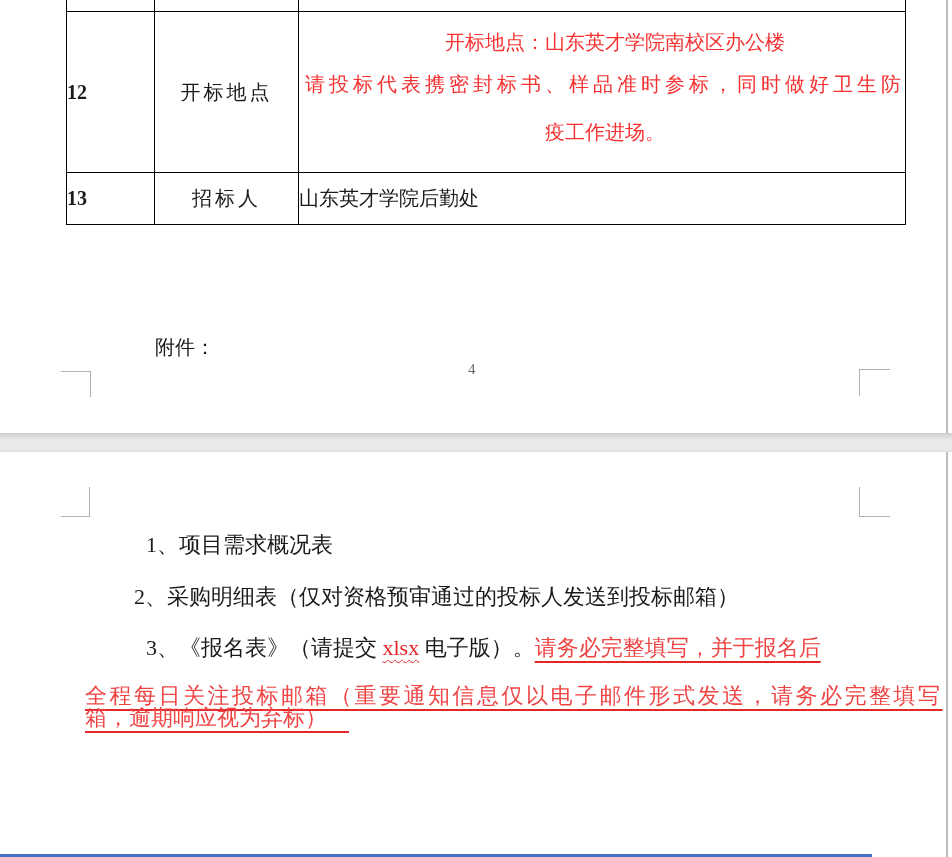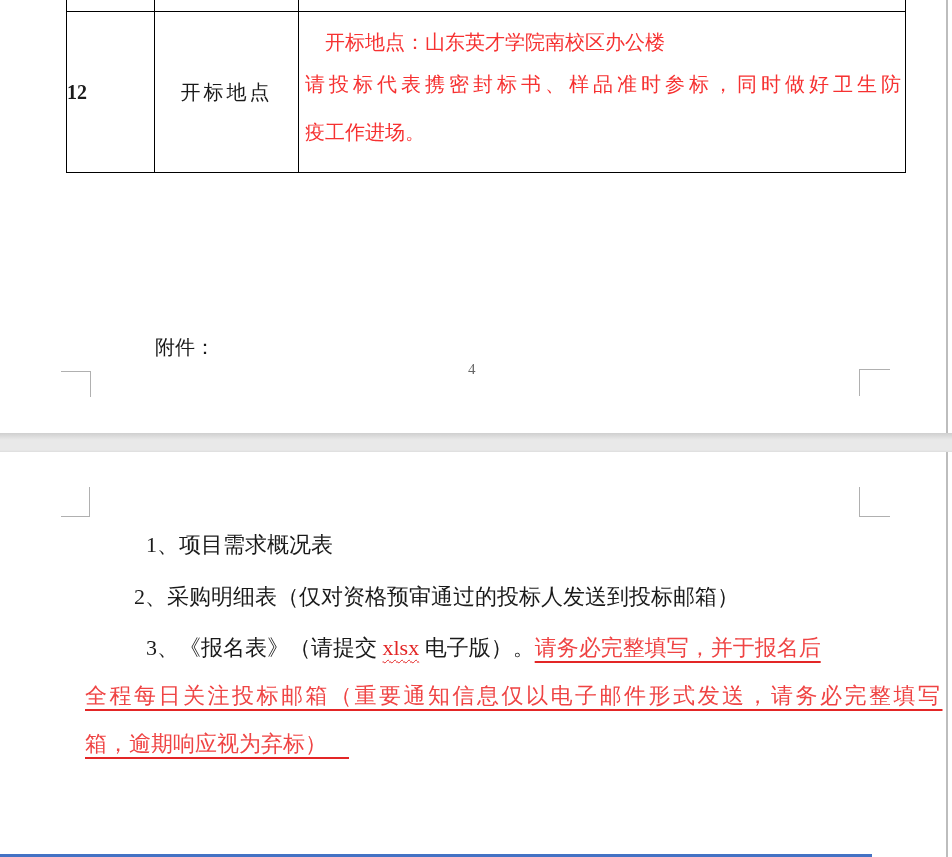--- a/index.html
+++ b/index.html
@@ -34,42 +34,42 @@
   table.tender tr.stub td{border-top:none;height:11px;}
   td.c1{width:87px;text-align:left;font-weight:bold;}
   td.c2{width:143px;text-align:center;letter-spacing:3px;margin-left:32px;}
   td.c3{width:591px;}
   tr.r12 td{height:160px;}
   tr.r13 td{height:51px;}
   tr.r14 td{height:50px;}
   tr.r12 td.c3{vertical-align:top;}
   .cell-red{color:#f63131;}
   .r12-content p{
-    margin:0;padding-left:6px;line-height:48px;font-size:20px;white-space:nowrap;
+    margin:0;padding-left:6px;line-height:48px;font-size:20px;white-space:nowrap;text-align:center;
   }
   .r12-content p.first{text-indent:20px;padding-top:12px;line-height:36px;}
   .r12-content p.justified{letter-spacing:4px;}
   .cell-pad{padding-left:12px;}
   
   .abs{position:absolute;white-space:nowrap;}
   #attachment-heading{left:155px;top:334px;font-size:20px;}
   #page-number{left:468px;top:361px;font-size:15px;color:#666666;}
   
   .corner{position:absolute;border:0 solid #b0b0b0;}
   #mark-p1-bl{left:61px;top:371px;width:29px;height:25px;border-top-width:1px;border-right-width:1px;}
   #mark-p1-br{left:859px;top:369px;width:30px;height:26px;border-top-width:1px;border-left-width:1px;}
   #mark-p2-tl{left:61px;top:487px;width:28px;height:29px;border-bottom-width:1px;border-right-width:1px;}
   #mark-p2-tr{left:859px;top:487px;width:30px;height:29px;border-bottom-width:1px;border-left-width:1px;}
   
   .line{position:absolute;font-size:22px;white-space:nowrap;color:#1a1a1a;}
   #item1{left:146px;top:530px;}
   #item2{left:134px;top:582px;}
   #item3{left:146px;top:633px;}
   #red-line2{left:85px;top:681px;letter-spacing:2.5px;}
-  #red-line3{left:85px;top:729px;}
+  #red-line3{left:85px;top:703px;}
   .red-u{
     color:#ef4444;
     text-decoration:underline;
     text-decoration-color:#e32626;
     text-decoration-thickness:1.5px;
     text-underline-offset:6px;
   }
   .xlsx{
     color:#e32626;
     text-decoration:underline wavy #e32626;
@@ -101,20 +101,31 @@
         <span>开标地点</span>
       </td>
       <td class="c3">
         <div class="r12-content cell-red">
           <p class="first">开标地点：山东英才学院南校区办公楼</p>
           <p class="justified">请投标代表携密封标书、样品准时参标，同时做好卫生防</p>
           <p>疫工作进场。</p>
         </div>
       </td>
     </tr>
+    <tr class="r13">
+      <td class="c1">
+        <span>13</span>
+      </td>
+      <td class="c2">
+        <span>招标人</span>
+      </td>
+      <td class="c3 cell-pad cell-red">
+        <span>山东英才学院后勤处</span>
+      </td>
+    </tr>
   </tbody>
     </table>
 
   <div class="abs" id="attachment-heading">附件：</div>
 
   <div class="abs" id="page-number">4</div>
 
   <div class="corner" id="mark-p1-bl"></div>
   <div class="corner" id="mark-p1-br"></div>
 </div>

